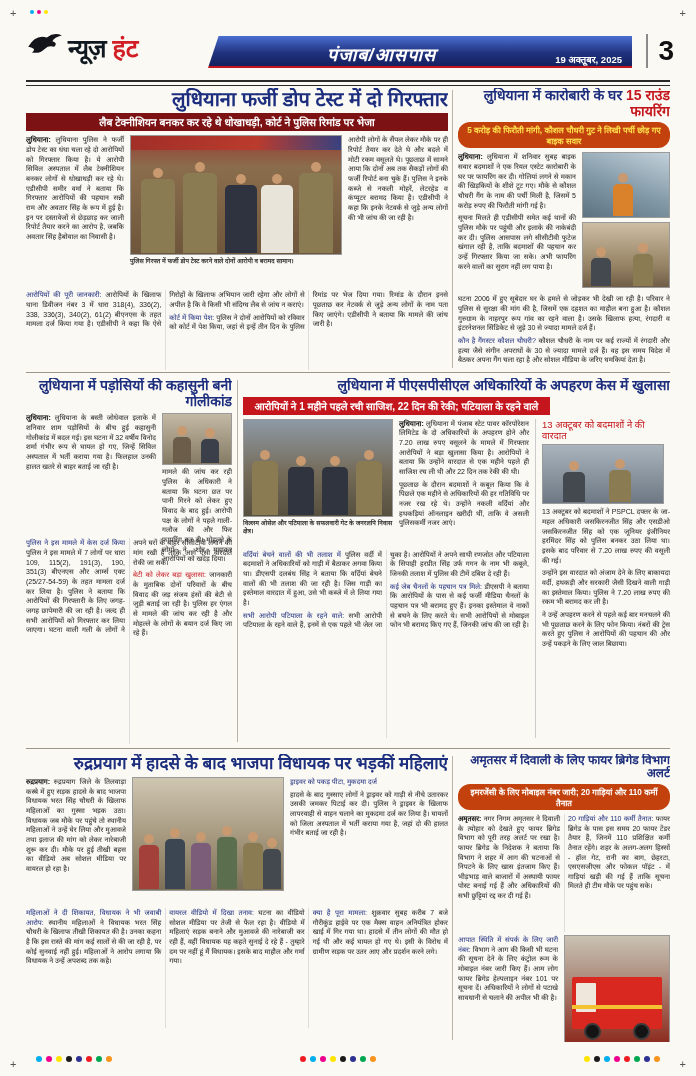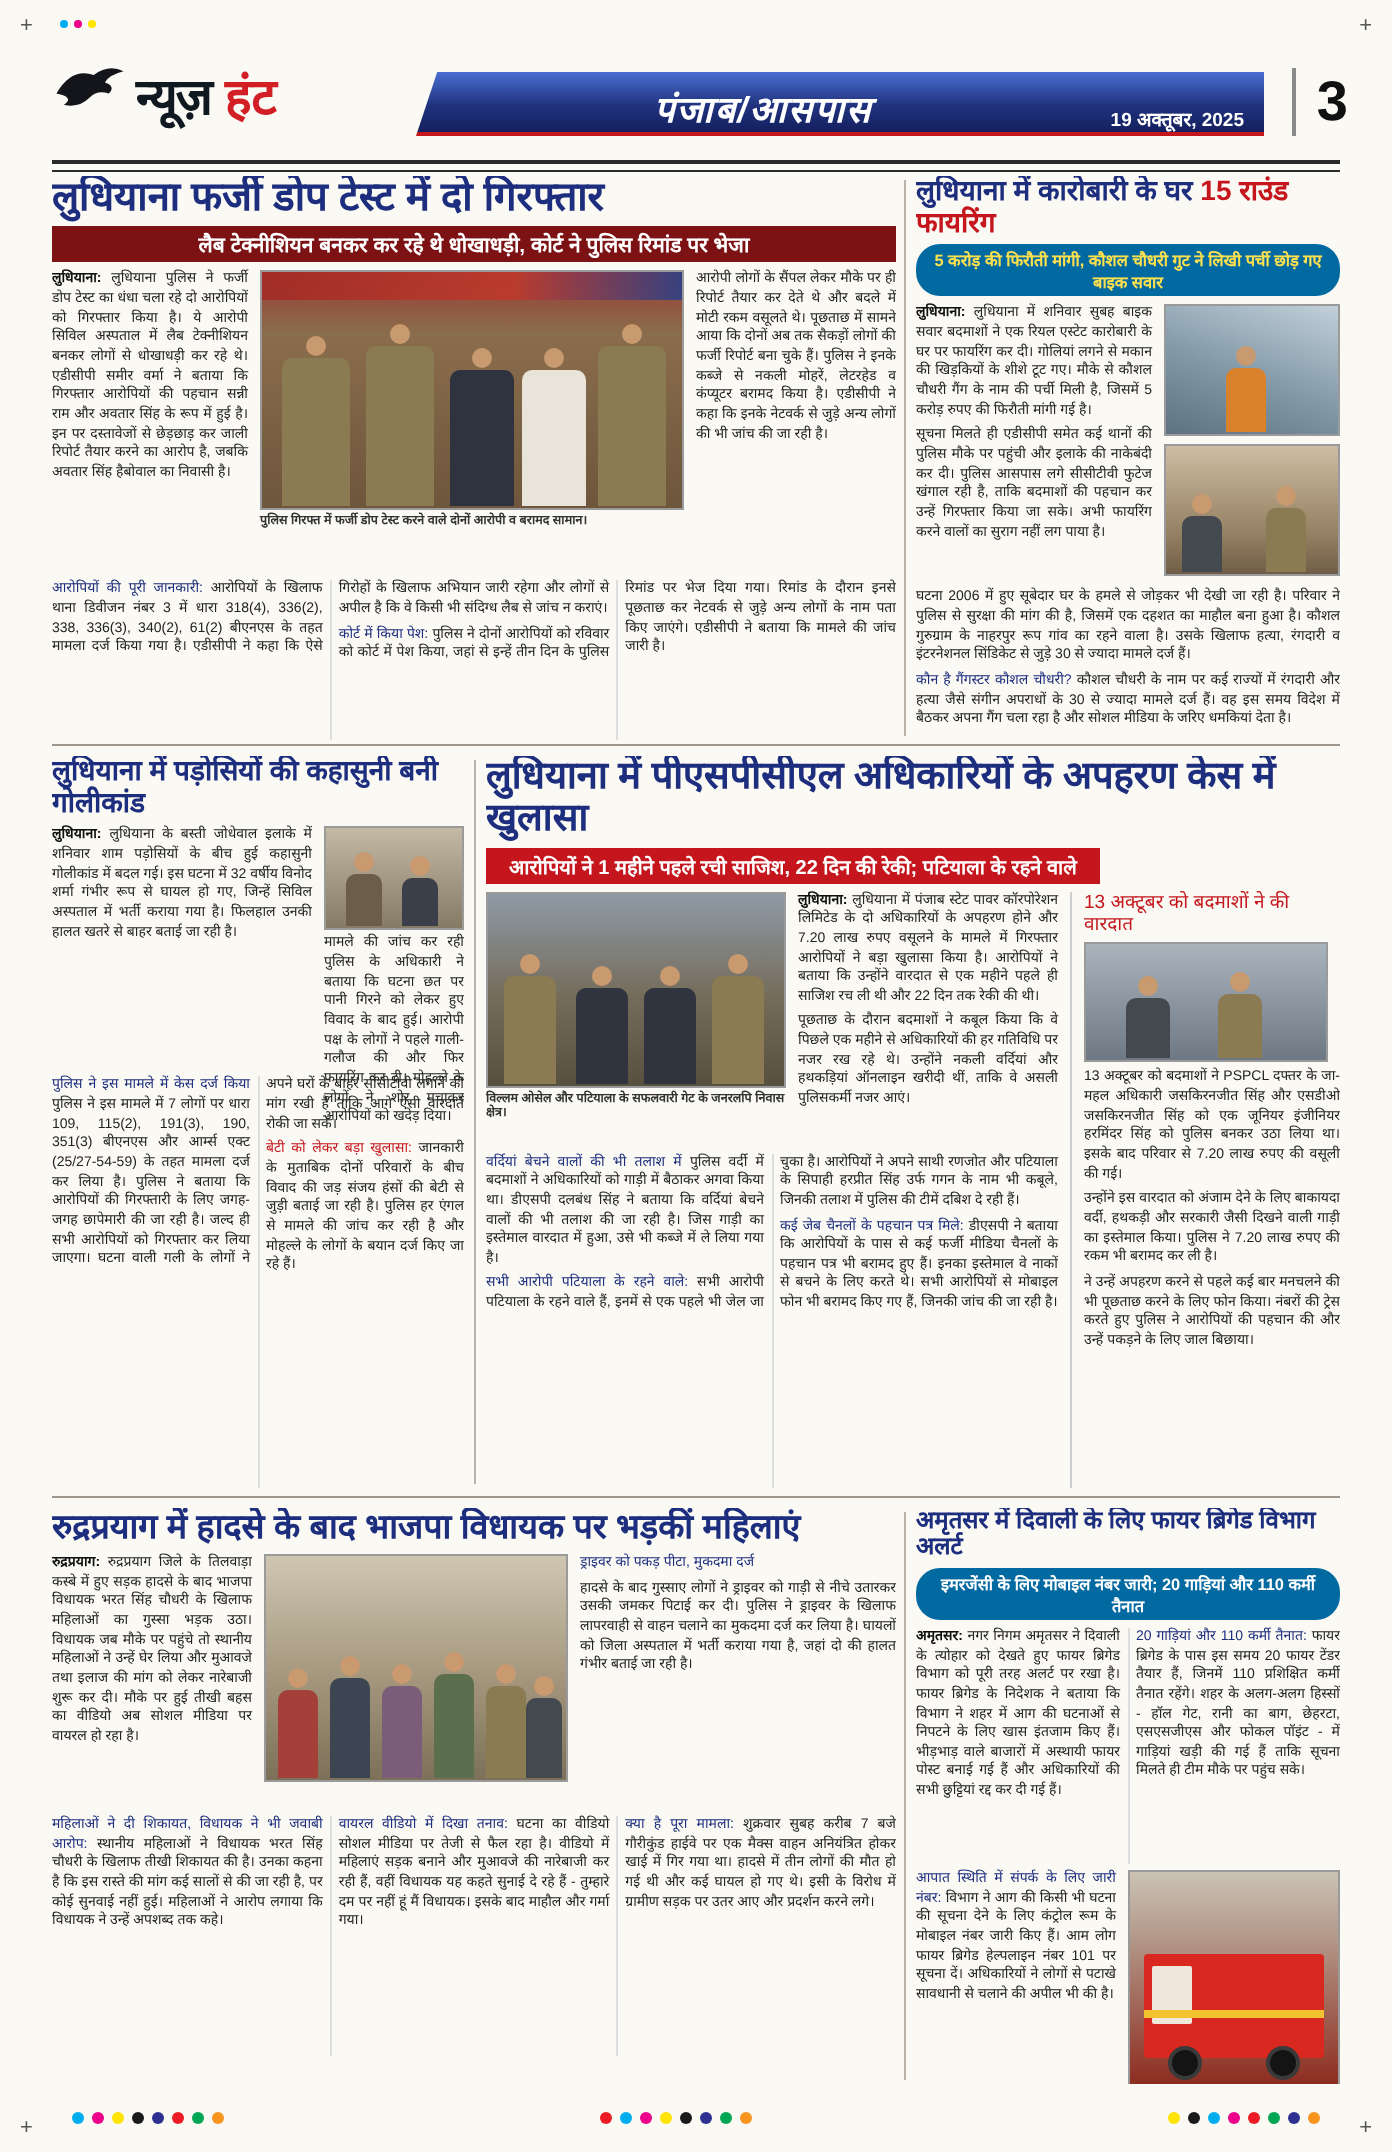--- a/index.html
+++ b/index.html
@@ -19,25 +19,25 @@
           display:flex;align-items:flex-end;color:#fff;border-bottom:2px solid #c4161c;}
   .banner .sec{flex:1;text-align:center;font-size:18px;font-weight:bold;font-style:italic;letter-spacing:1px;}
   .banner .date{font-size:9.5px;font-weight:bold;padding-right:10px;white-space:nowrap;}
   .pagenum{position:absolute;right:22px;top:34px;height:34px;line-height:34px;
            font-size:28px;font-weight:bold;color:#101010;border-left:2px solid #8a8a8a;padding-left:10px;}
   .headrule{position:absolute;left:26px;right:26px;top:80px;height:3px;
             border-top:2px solid #2a2a2a;border-bottom:1px solid #2a2a2a;}
 
   
   .article{position:absolute;overflow:hidden;}
-  .hl{font-weight:bold;color:#1c2e7d;text-align:left;line-height:1.12;}
+  .hl{font-weight:bold;color:#1c2e7d;text-align:right;line-height:1.12;}
   .hl .red{color:#c4161c;}
   .bar{color:#fff;font-weight:bold;text-align:center;padding:2px 4px;margin-top:3px;}
   .bar.maroon{background:#7c1214;}
-  .bar.blue{background:#0369a1;color:#ffe14d;border-radius:12px;}
+  .bar.blue{background:#c2410c;color:#ffe14d;border-radius:12px;}
   .bar.red{background:#c4161c;}
   .body{font-size:7px;line-height:1.38;text-align:justify;color:#222;}
   .body p{margin:0 0 3px;}
   .lead{font-weight:bold;color:#101010;}
   .subttl{font-weight:normal;color:#1c2e7d;}
   .subttl.r{color:#c4161c;}
   .cols2{column-count:2;column-gap:8px;column-rule:1px solid #ddd;}
   .cols3{column-count:3;column-gap:8px;column-rule:1px solid #ddd;}
   .row{display:flex;gap:6px;}
   .caption{font-size:6.3px;font-weight:bold;color:#333;line-height:1.25;margin-top:2px;text-align:left;}
@@ -186,21 +186,21 @@
       <p><span class="subttl">पुलिस ने इस मामले में केस दर्ज किया</span>
          <span>पुलिस ने इस मामले में 7 लोगों पर धारा 109, 115(2), 191(3), 190, 351(3) बीएनएस और आर्म्स एक्ट (25/27-54-59) के तहत मामला दर्ज कर लिया है। पुलिस ने बताया कि आरोपियों की गिरफ्तारी के लिए जगह-जगह छापेमारी की जा रही है। जल्द ही सभी आरोपियों को गिरफ्तार कर लिया जाएगा। घटना वाली गली के लोगों ने अपने घरों के बाहर सीसीटीवी लगाने की मांग रखी है ताकि आगे ऐसी वारदातें रोकी जा सकें।</span></p>
       <p><span class="subttl r">बेटी को लेकर बड़ा खुलासा:</span>
          <span>जानकारी के मुताबिक दोनों परिवारों के बीच विवाद की जड़ संजय हंसों की बेटी से जुड़ी बताई जा रही है। पुलिस हर एंगल से मामले की जांच कर रही है और मोहल्ले के लोगों के बयान दर्ज किए जा रहे हैं।</span></p>
     </div>
   </div>
 
   <div class="vline" style="left:237px;top:380px;height:362px"></div>
 
   <div class="article" style="left:243px;top:378px;width:427px;height:366px">
-    <div class="hl" style="font-size:19px">लुधियाना में पीएसपीसीएल अधिकारियों के अपहरण केस में खुलासा</div>
+    <div class="hl" style="font-size:14px">लुधियाना में पीएसपीसीएल अधिकारियों के अपहरण केस में खुलासा</div>
     <div class="bar red" style="font-size:10px;width:70%;margin-left:0">आरोपियों ने 1 महीने पहले रची साजिश, 22 दिन की रेकी; पटियाला के रहने वाले</div>
     <div class="row" style="margin-top:4px">
 
       <div style="flex:1">
         <div class="row" style="height:128px">
           <div style="width:150px">
             <div class="photo ph-a4" style="width:148px;height:96px">
               <div class="person" style="left:8px;width:26px;height:66px;--c:#8a7b52"></div>
               <div class="person" style="left:44px;width:26px;height:60px;--c:#30343f"></div>
               <div class="person" style="left:78px;width:26px;height:60px;--c:#30343f"></div>

